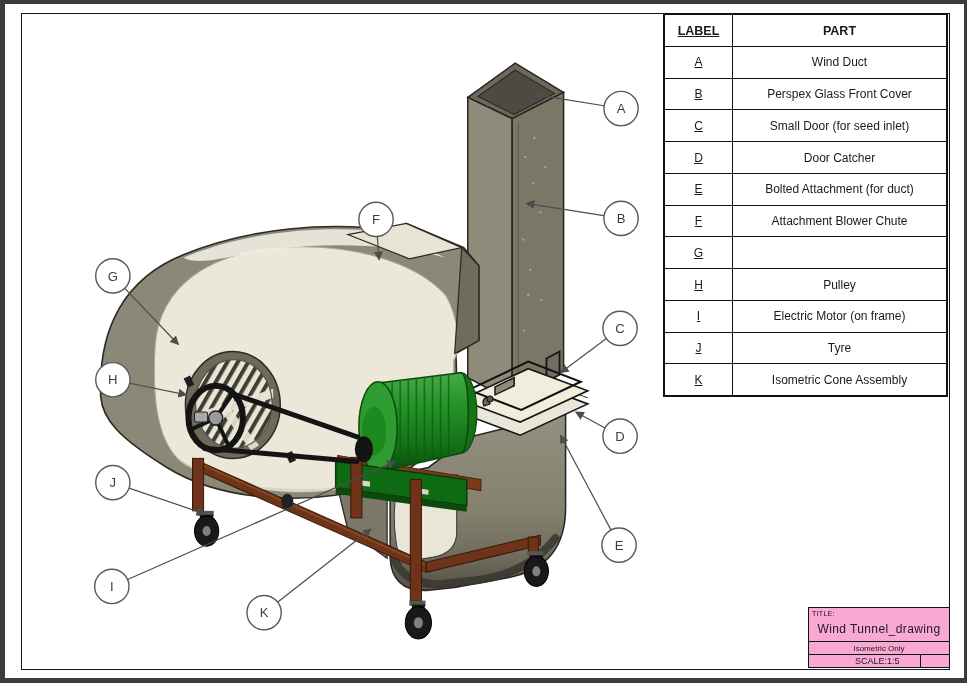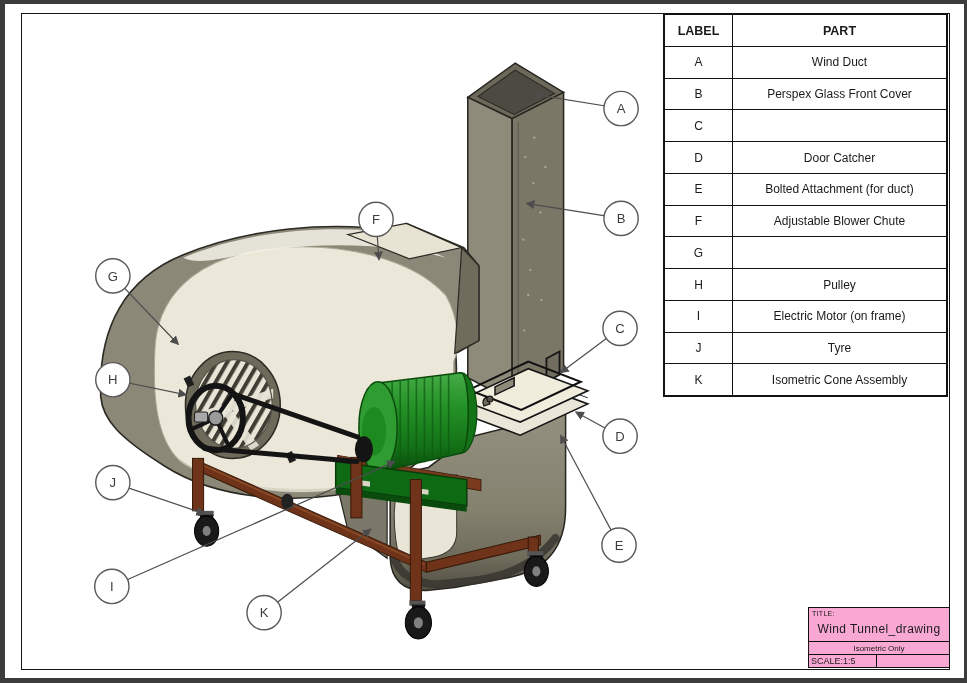--- a/index.html
+++ b/index.html
@@ -9,32 +9,32 @@
   .frame{position:absolute;left:16px;top:9px;width:927px;height:655px;border:1.5px solid #161616;}
   .machine-svg{position:absolute;left:0;top:0;width:967px;height:683px;}
 
   
   .parts-table{position:absolute;left:658px;top:9px;width:285px;height:384px;border:2px solid #111;
                background:#fff;display:flex;flex-direction:column;box-sizing:border-box;}
   .t-head{display:flex;height:31px;flex:none;border-bottom:1.5px solid #111;font-weight:bold;font-size:12.5px;}
   .t-row{display:flex;flex:1;border-bottom:1px solid #111;font-size:12px;}
   .t-row:last-child{border-bottom:none;}
   .t-cell{display:flex;align-items:center;justify-content:center;text-align:center;color:#1a1a1a;}
-  .t-label{width:67px;flex:none;border-right:1.5px solid #111;}
+  .t-label{width:67px;flex:none;border-right:1.5px solid #111;text-decoration:underline;}
   .t-part{flex:1;padding:0 4px;}
 
   
   .title-block{position:absolute;left:803px;top:603px;width:140px;height:59px;border:1px solid #111;
                background:#f9a8d4;box-sizing:content-box;color:#1a1a1a;}
   .tb-row1{height:33px;border-bottom:1px solid #111;position:relative;}
   .tb-title-label{position:absolute;left:3px;top:2px;font-size:7px;letter-spacing:0.3px;}
   .tb-title{position:absolute;left:0;right:0;top:14px;text-align:center;font-size:12px;letter-spacing:0.4px;}
   .tb-row2{height:12px;border-bottom:1px solid #111;font-size:8px;display:flex;align-items:center;justify-content:center;}
   .tb-row3{display:flex;height:12px;font-size:9px;}
-  .tb-scale{width:68px;flex:none;border-right:1px solid #111;display:flex;align-items:center;padding-left:2px;box-sizing:border-box;}
+  .tb-scale{width:68px;flex:none;border-right:1px solid #111;display:flex;align-items:center;padding-left:2px;box-sizing:border-box;margin-left:44px;}
   .tb-sheet{flex:1;display:flex;align-items:center;padding-left:4px;font-weight:bold;margin-top:41px;}
 
   
   .leader{stroke:#4d4d4d;stroke-width:1.2;fill:none;}
   .balloon-circle{fill:#ffffff;stroke:#5a5a5a;stroke-width:1.4;}
   .balloon-text{font-family:"Liberation Sans",sans-serif;font-size:13px;fill:#3d3d3d;}
 </style>
 </head>
 <body>
 
@@ -248,32 +248,33 @@
           <div class="t-row">
             <div class="t-cell t-label">A</div>
             <div class="t-cell t-part">Wind Duct</div>
           </div>
           <div class="t-row">
             <div class="t-cell t-label">B</div>
             <div class="t-cell t-part">Perspex Glass Front Cover</div>
           </div>
           <div class="t-row">
             <div class="t-cell t-label">C</div>
+            <div class="t-cell t-part">Small Door (for seed inlet)</div>
           </div>
           <div class="t-row">
             <div class="t-cell t-label">D</div>
             <div class="t-cell t-part">Door Catcher</div>
           </div>
           <div class="t-row">
             <div class="t-cell t-label">E</div>
             <div class="t-cell t-part">Bolted Attachment (for duct)</div>
           </div>
           <div class="t-row">
             <div class="t-cell t-label">F</div>
-            <div class="t-cell t-part">Adjustable Blower Chute</div>
+            <div class="t-cell t-part">Attachment Blower Chute</div>
           </div>
           <div class="t-row">
             <div class="t-cell t-label">G</div>
           </div>
           <div class="t-row">
             <div class="t-cell t-label">H</div>
             <div class="t-cell t-part">Pulley</div>
           </div>
           <div class="t-row">
             <div class="t-cell t-label">I</div>

